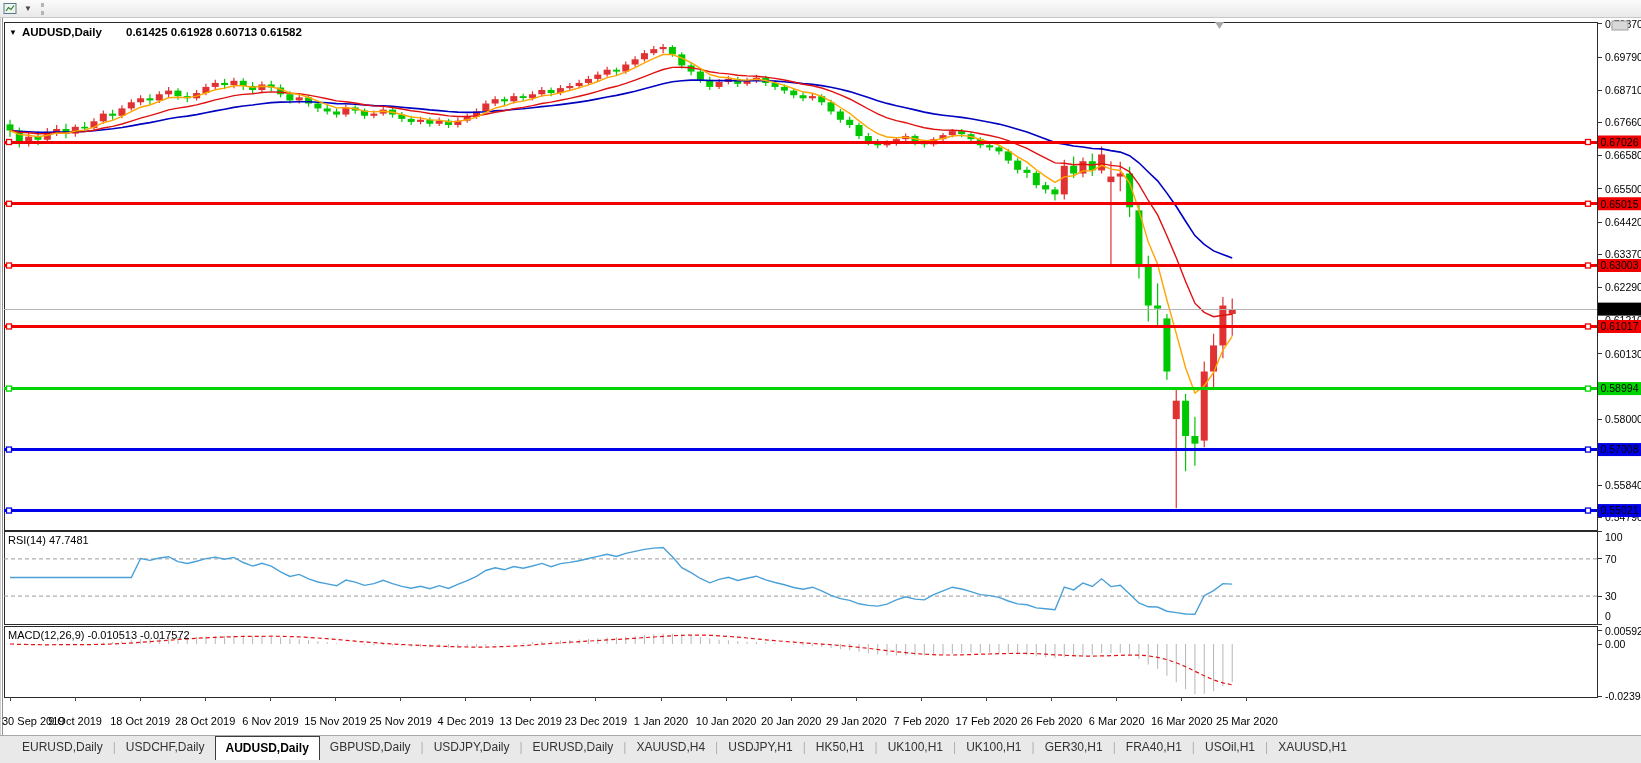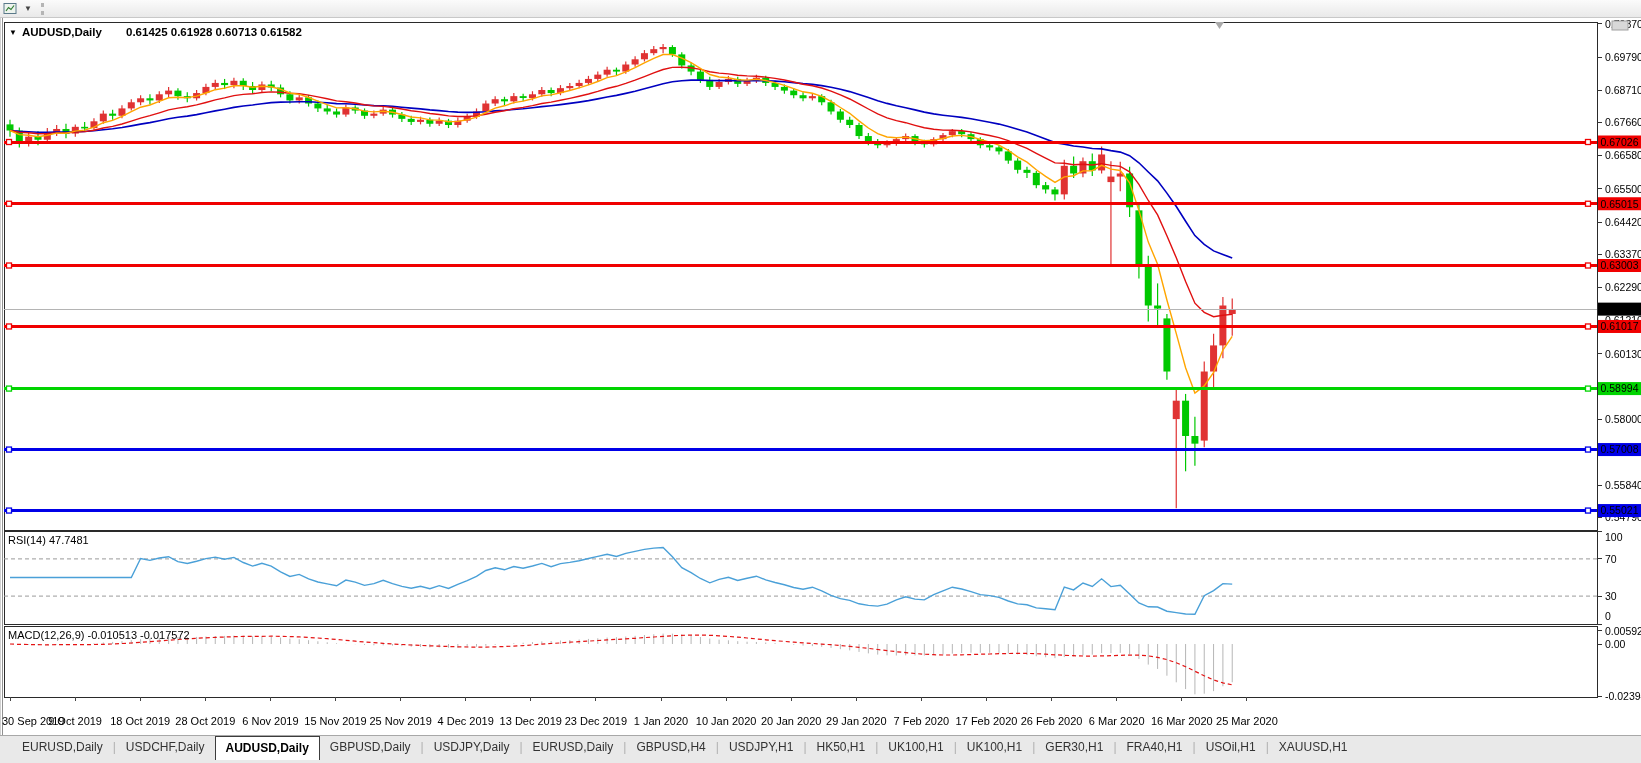--- a/index.html
+++ b/index.html
@@ -598,21 +598,21 @@
       <span class="tab">EURUSD,Daily</span>
       <span class="sep">|</span>
       <span class="tab">USDCHF,Daily</span>
       <span class="tab active">AUDUSD,Daily</span>
       <span class="tab">GBPUSD,Daily</span>
       <span class="sep">|</span>
       <span class="tab">USDJPY,Daily</span>
       <span class="sep">|</span>
       <span class="tab">EURUSD,Daily</span>
       <span class="sep">|</span>
-      <span class="tab">GBPUSD,H4</span>
+      <span class="tab">XAUUSD,H4</span>
       <span class="sep">|</span>
       <span class="tab">USDJPY,H1</span>
       <span class="sep">|</span>
       <span class="tab">HK50,H1</span>
       <span class="sep">|</span>
       <span class="tab">UK100,H1</span>
       <span class="sep">|</span>
       <span class="tab">UK100,H1</span>
       <span class="sep">|</span>
       <span class="tab">GER30,H1</span>

